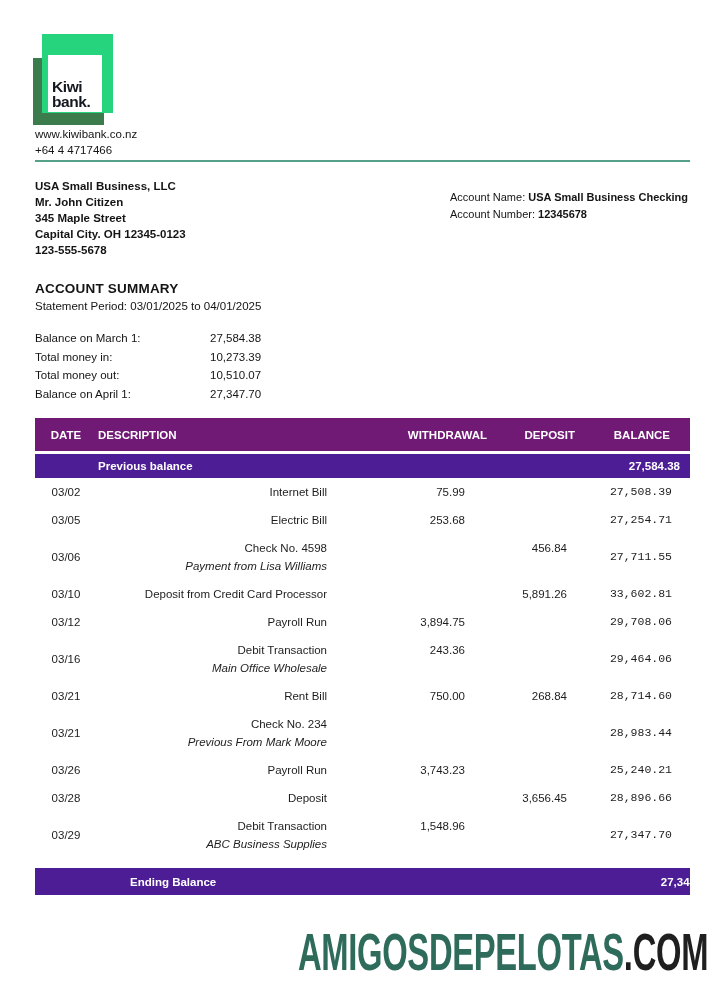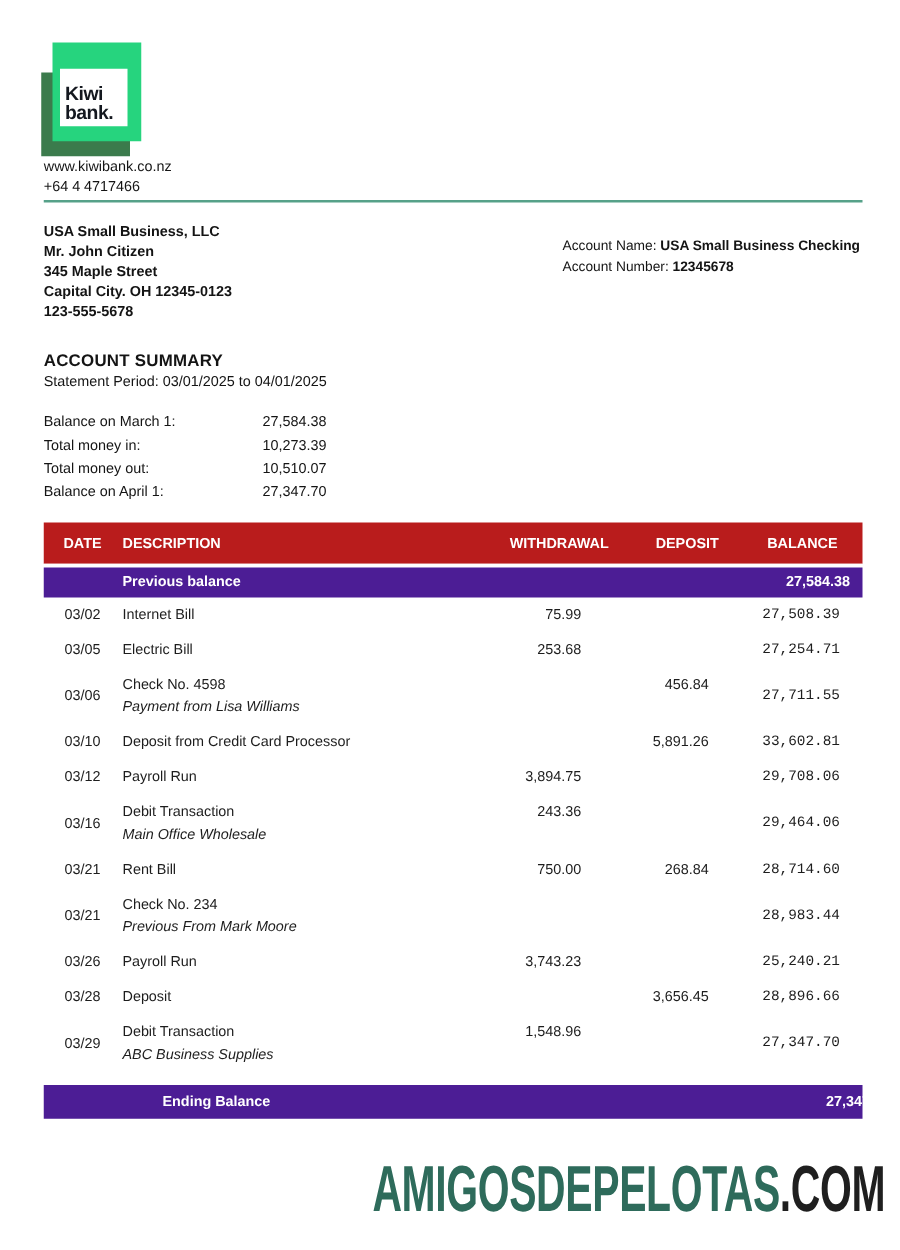--- a/index.html
+++ b/index.html
@@ -4,21 +4,21 @@
 <style>
   * { margin:0; padding:0; box-sizing:border-box; }
   html,body { background:#ffffff; }
   body { font-family:"Liberation Sans", sans-serif; color:#141414; }
   #page { position:relative; width:720px; height:1000px; background:#ffffff; overflow:hidden; margin:0 auto; }
 
   
   .logo { position:absolute; left:33px; top:34px; width:81px; height:92px; }
   .logo-shadow { position:absolute; left:0; top:24px; width:71px; height:67px; background:#3B7B4C; }
   .logo-main { position:absolute; left:9px; top:0; width:71px; height:79px; background:#26D47E; }
-  .logo-face { position:absolute; left:15px; top:21px; width:54px; height:46px; background:#ffffff;
+  .logo-face { position:absolute; left:15px; top:21px; width:54px; height:57px; background:#ffffff;
                display:flex; align-items:flex-end; padding:0 2px 3px 4px; }
   .logo-word { font-weight:bold; font-size:15.5px; line-height:14.5px; letter-spacing:-0.4px; color:#14181f; }
 
   .contact { position:absolute; left:35px; font-size:11.5px; color:#141414; }
   .website { top:128px; }
   .phone   { top:144px; }
   .rule    { position:absolute; left:35px; top:160px; width:655px; height:2px; background:#56A189; }
 
   
   .holder { position:absolute; left:35px; top:178px; font-size:11.5px; font-weight:bold; line-height:16px; }
@@ -28,36 +28,36 @@
   
   .sum-title { position:absolute; left:35px; top:281px; font-size:13.5px; font-weight:bold; letter-spacing:0.2px; }
   .sum-period { position:absolute; left:35px; top:300px; font-size:11.5px; }
   .sum-table { position:absolute; left:35px; top:329px; width:320px; font-size:11.5px; }
   .sum-row { display:flex; height:18.5px; align-items:center; }
   .sum-label { width:175px; }
 
   
   .tx { position:absolute; left:35px; top:418px; width:655px; font-size:11.5px; }
   .grid-cols { display:grid; grid-template-columns:62px 230px 160px 88px 115px; }
-  .tx-head { height:33px; align-items:center; background:#b91c1c; color:#ffffff; font-weight:bold; font-size:11.5px; }
+  .tx-head { height:33px; align-items:center; background:#701a75; color:#ffffff; font-weight:bold; font-size:11.5px; }
   .h-date { text-align:center; }
   .h-desc { padding-left:1px; }
   .h-num  { text-align:right; }
   .h-bal  { text-align:right; padding-right:20px; }
   .gap { height:3px; background:#ffffff; }
 
   .green-row { align-items:center; background:#4c1d95; color:#ffffff; font-weight:bold; }
   .green-row.prev { height:24px; }
   .green-row.end  { height:27px; margin-top:10px;padding-left:32px; }
   .g-label { grid-column:2; padding-left:1px; }
   .g-value { grid-column:5; text-align:right; padding-right:10px; }
 
   .t-row { align-items:center; padding:7px 0; line-height:14px; color:#1d1d1d; }
   .c-date { text-align:center; }
-  .c-desc { padding-left:1px; }
+  .c-desc { padding-left:1px;text-align:right; }
   .desc2 { font-style:italic; margin-top:4px; }
   .desc2:empty { display:none; margin:0; }
   .c-num { text-align:right; align-self:start; padding-top:0; }
   .c-with { padding-right:22px; }
   .c-dep  { padding-right:8px; }
   .c-bal  { text-align:right; padding-right:18px;font-family:Liberation Mono, monospace; }
 
   
   .watermark { position:absolute; right:12px; top:922px; white-space:nowrap;
                font-size:52px; font-weight:bold; letter-spacing:-0.5px;

